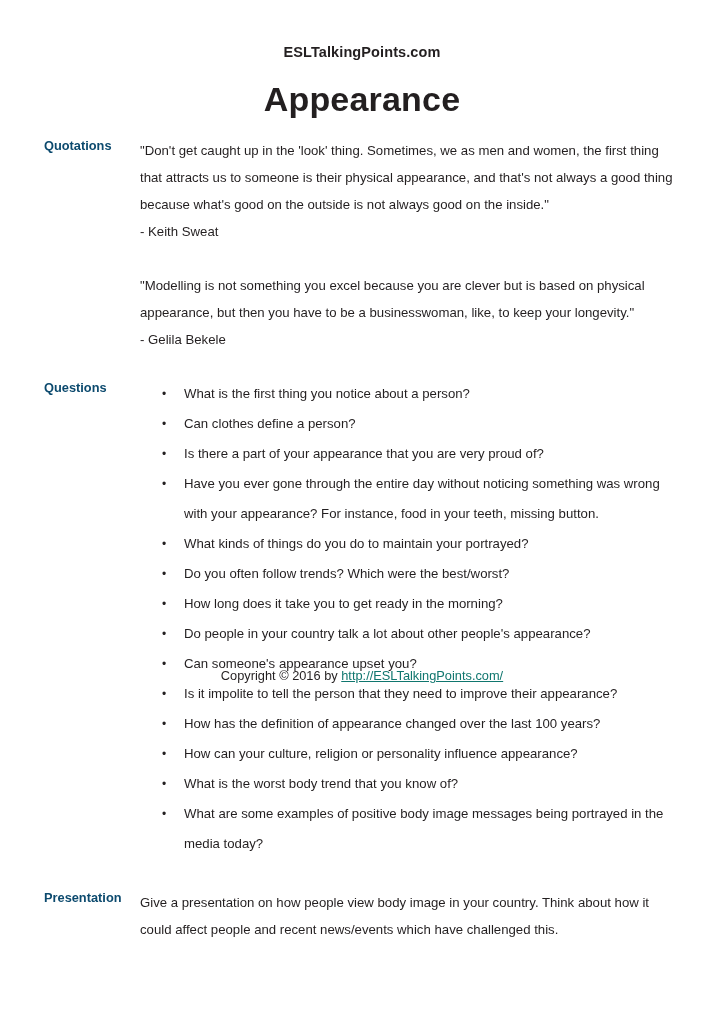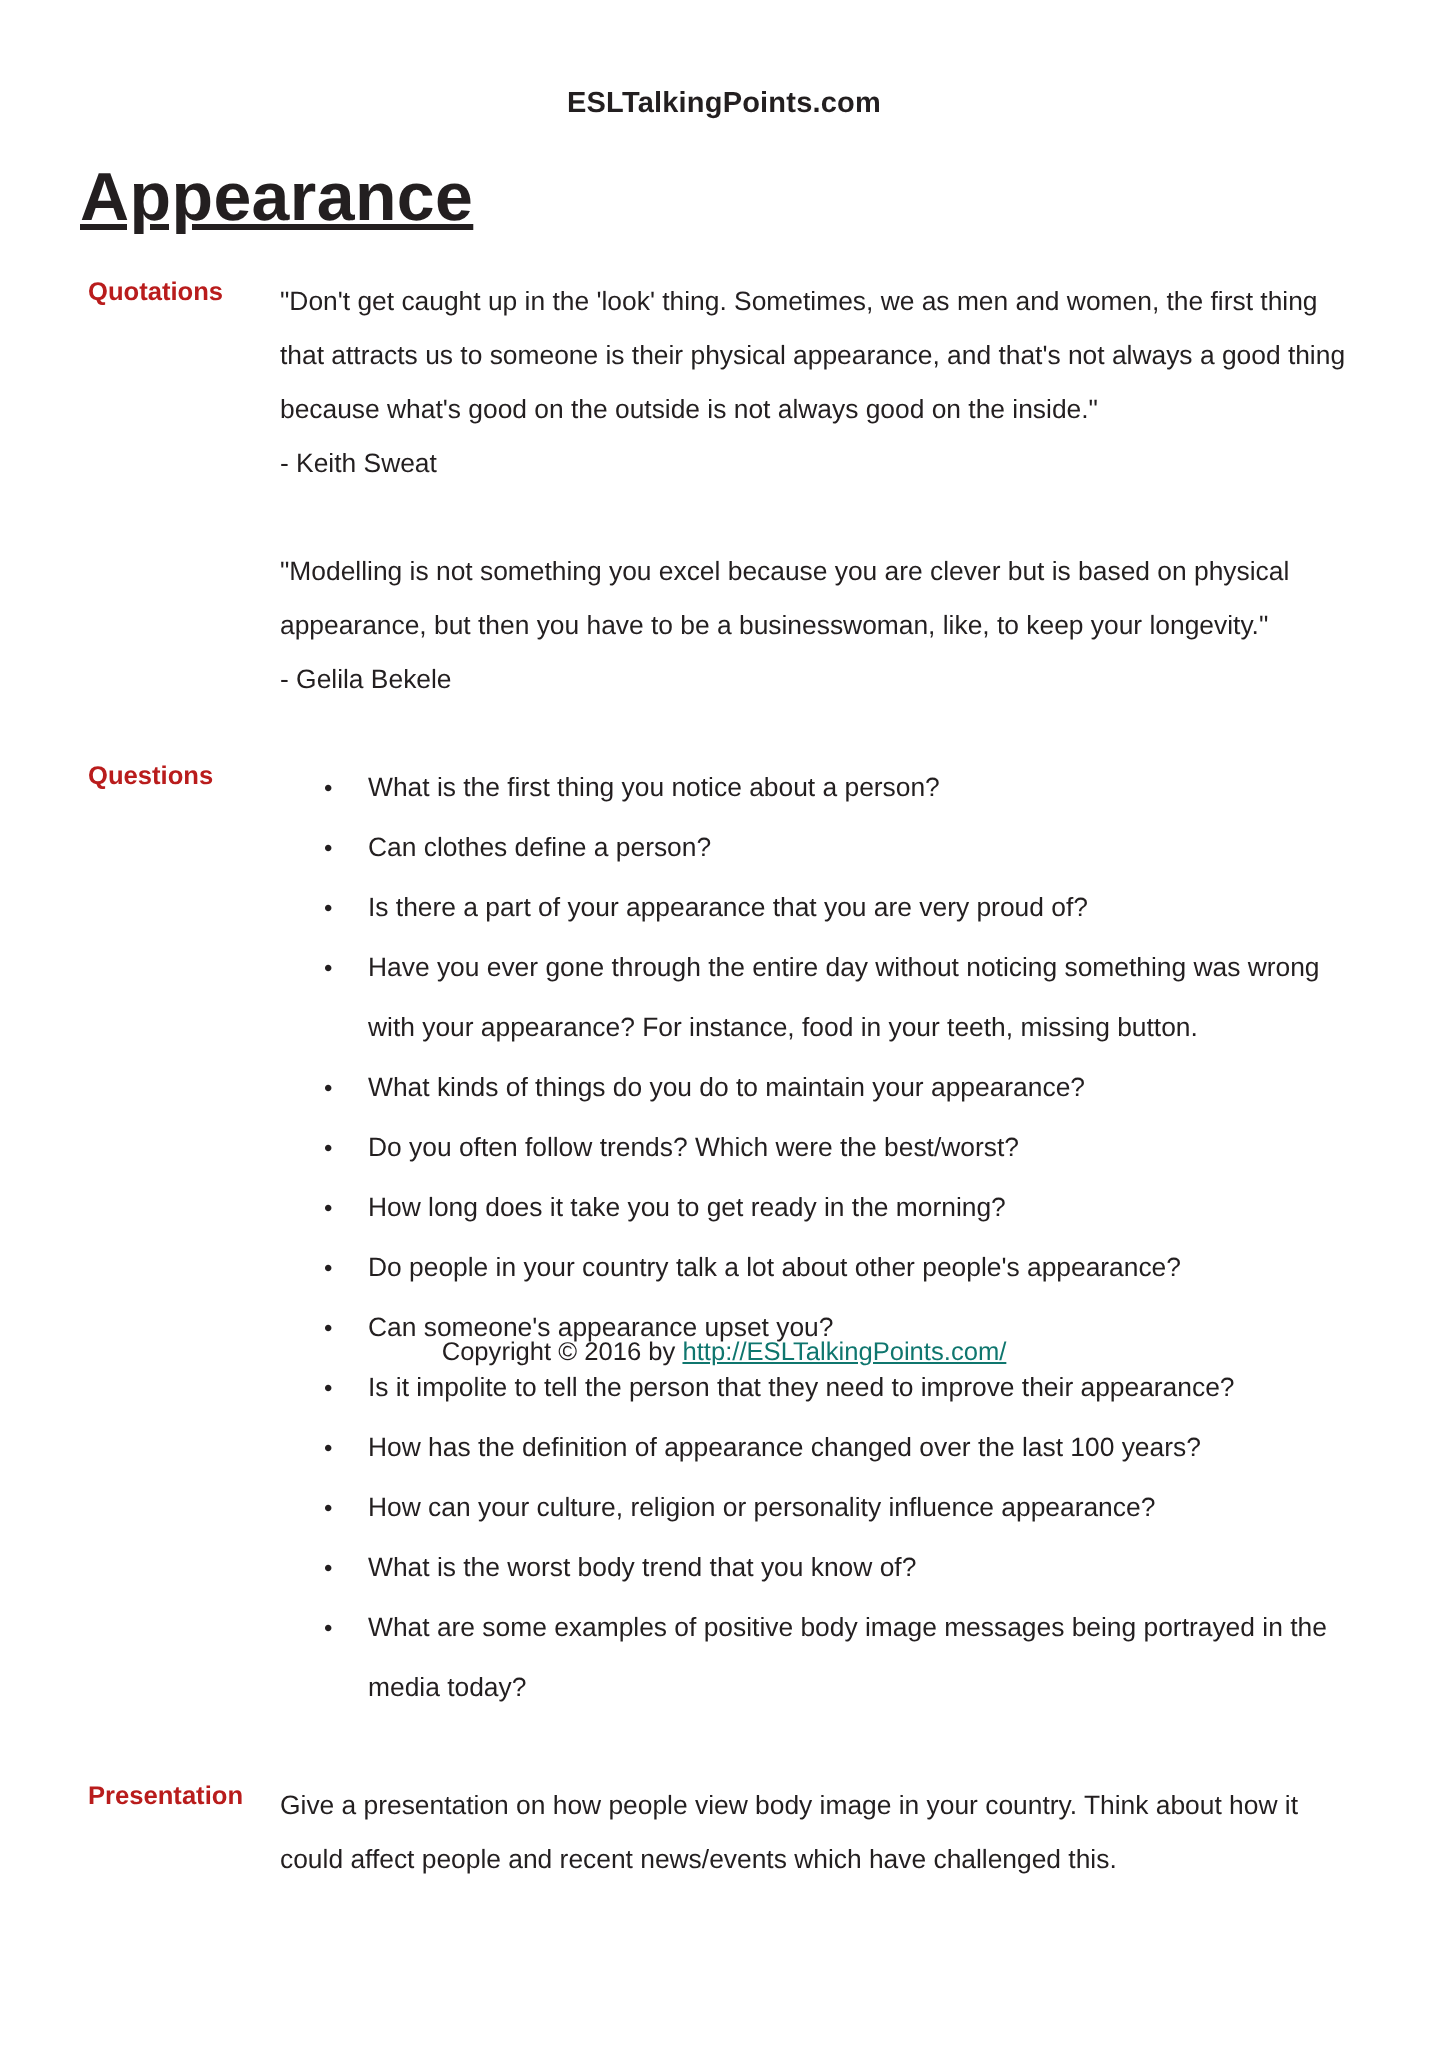--- a/index.html
+++ b/index.html
@@ -23,39 +23,38 @@
   }
   .site-name {
     text-align: center;
     font-size: 14.5px;
     font-weight: bold;
     color: #231f20;
     padding-top: 44px;
     letter-spacing: 0.1px;
   }
   .doc-title {
-    text-align: left;
+    text-align: center;
     font-size: 34px;
     font-weight: bold;
     color: #231f20;
     margin-top: 20px;
     letter-spacing: 0.2px;
-    text-decoration: underline;
   }
   .section {
     display: flex;
     align-items: flex-start;
     margin-top: 14px;
   }
   .section-label {
     width: 100px;
     flex: 0 0 100px;
     font-size: 12.8px;
     font-weight: bold;
-    color: #b91c1c;
+    color: #0c4a6e;
     text-align: left;
     padding-top: 1px;
     padding-left: 4px;
     box-sizing: border-box;
   }
   .section-body {
     flex: 1 1 auto;
     font-size: 13.2px;
     line-height: 27px;
     color: #231f20;
@@ -149,21 +148,21 @@
   </div>
 
   <div class="section section-questions">
     <div class="section-label">Questions</div>
     <div class="section-body questions-body">
       <ul class="qlist">
         <li>What is the first thing you notice about a person?</li>
         <li>Can clothes define a person?</li>
         <li>Is there a part of your appearance that you are very proud of?</li>
         <li>Have you ever gone through the entire day without noticing something was wrong with your appearance? For instance, food in your teeth, missing button.</li>
-        <li>What kinds of things do you do to maintain your appearance?</li>
+        <li>What kinds of things do you do to maintain your portrayed?</li>
         <li>Do you often follow trends? Which were the best/worst?</li>
         <li>How long does it take you to get ready in the morning?</li>
         <li>Do people in your country talk a lot about other people's appearance?</li>
         <li>Can someone's appearance upset you?</li>
         <li>Is it impolite to tell the person that they need to improve their appearance?</li>
         <li>How has the definition of appearance changed over the last 100 years?</li>
         <li>How can your culture, religion or personality influence appearance?</li>
         <li>What is the worst body trend that you know of?</li>
         <li>What are some examples of positive body image messages being portrayed in the media today?</li>
       </ul>

